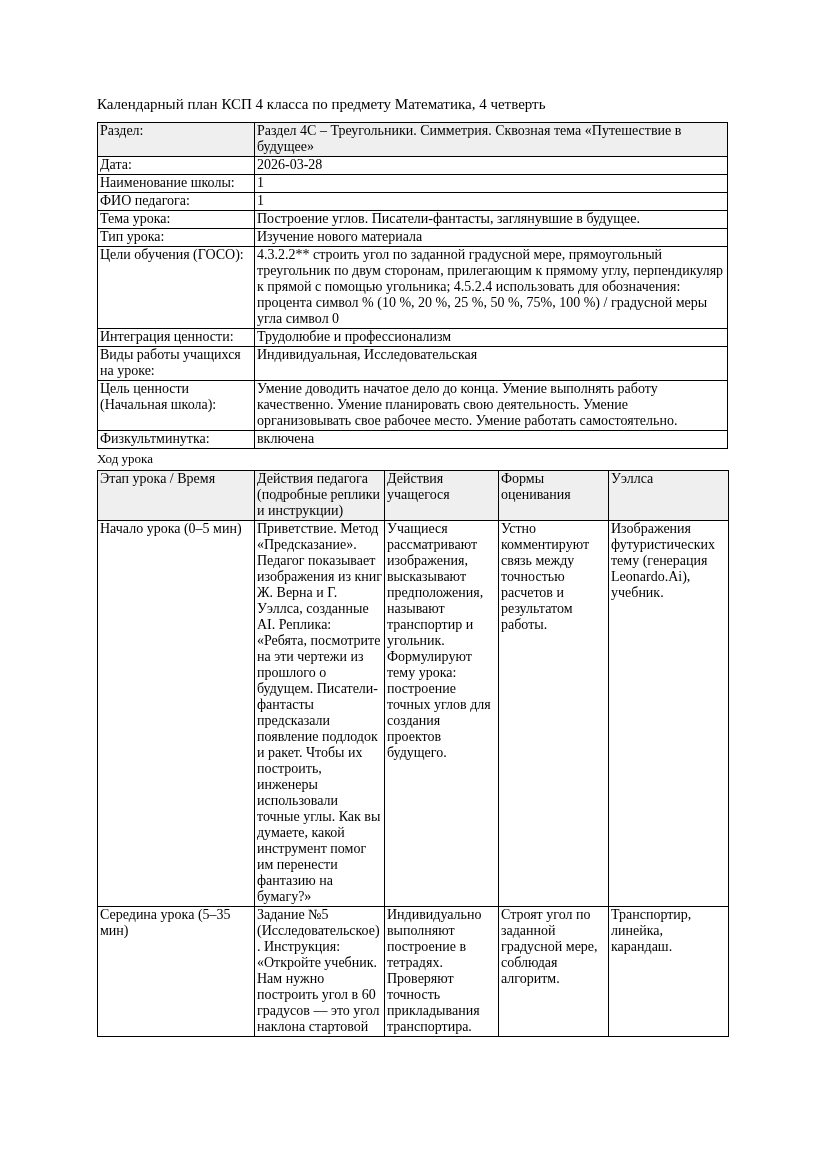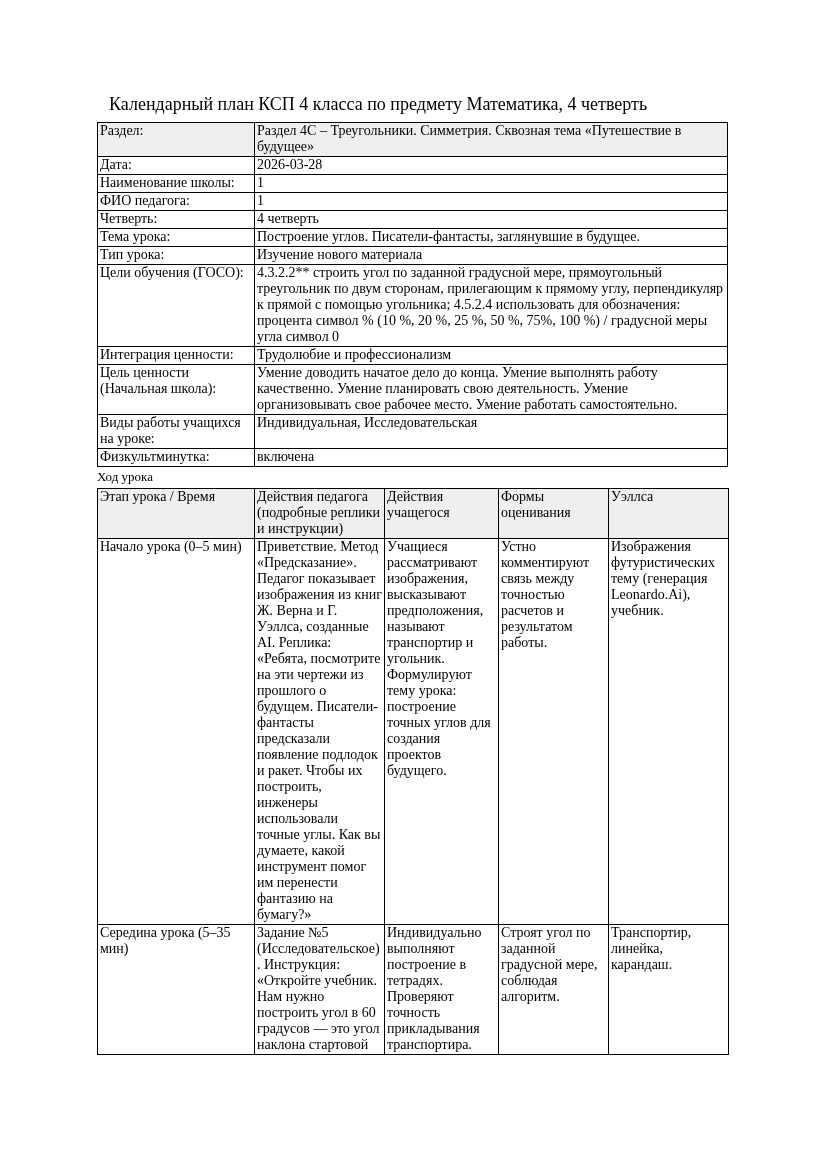--- a/index.html
+++ b/index.html
@@ -12,23 +12,23 @@
     font-family: "Liberation Serif", serif;
     color: #000000;
   }
   .doc {
     position: absolute;
     left: 97px;
     top: 96px;
     width: 631px;
   }
   .title {
-    font-size: 18px;
+    font-size: 15px;
     line-height: 16px;
-    margin: 0 0 10px 12px;
+    margin: 0 0 10px 0;
   }
   table {
     border-collapse: collapse;
     table-layout: fixed;
     width: 631px;
     font-size: 14px;
     line-height: 16px;
   }
   td, th {
     border: 1px solid #000000;
@@ -79,46 +79,42 @@
     </tr>
     <tr>
       <td>Наименование школы:</td>
       <td>1</td>
     </tr>
     <tr>
       <td>ФИО педагога:</td>
       <td>1</td>
     </tr>
     <tr>
-      <td>Четверть:</td>
-      <td>4 четверть</td>
-    </tr>
-    <tr>
       <td>Тема урока:</td>
       <td>Построение углов. Писатели-фантасты, заглянувшие в будущее.</td>
     </tr>
     <tr>
       <td>Тип урока:</td>
       <td>Изучение нового материала</td>
     </tr>
     <tr>
       <td>Цели обучения (ГОСО):</td>
       <td>4.3.2.2** строить угол по заданной градусной мере, прямоугольный треугольник по двум сторонам, прилегающим к прямому углу, перпендикуляр к прямой с помощью угольника; 4.5.2.4 использовать для обозначения: процента символ % (10 %, 20 %, 25 %, 50 %, 75%, 100 %) / градусной меры угла символ 0</td>
     </tr>
     <tr>
       <td>Интеграция ценности:</td>
       <td>Трудолюбие и профессионализм</td>
     </tr>
     <tr>
+      <td>Виды работы учащихся на уроке:</td>
+      <td>Индивидуальная, Исследовательская</td>
+    </tr>
+    <tr>
       <td>Цель ценности (Начальная школа):</td>
       <td>Умение доводить начатое дело до конца. Умение выполнять работу качественно. Умение планировать свою деятельность. Умение организовывать свое рабочее место. Умение работать самостоятельно.</td>
-    </tr>
-    <tr>
-      <td>Виды работы учащихся на уроке:</td>
-      <td>Индивидуальная, Исследовательская</td>
     </tr>
     <tr>
       <td>Физкультминутка:</td>
       <td>включена</td>
     </tr>
   </tbody>
     </table>
 
   <p class="section-heading">Ход урока</p>
 

